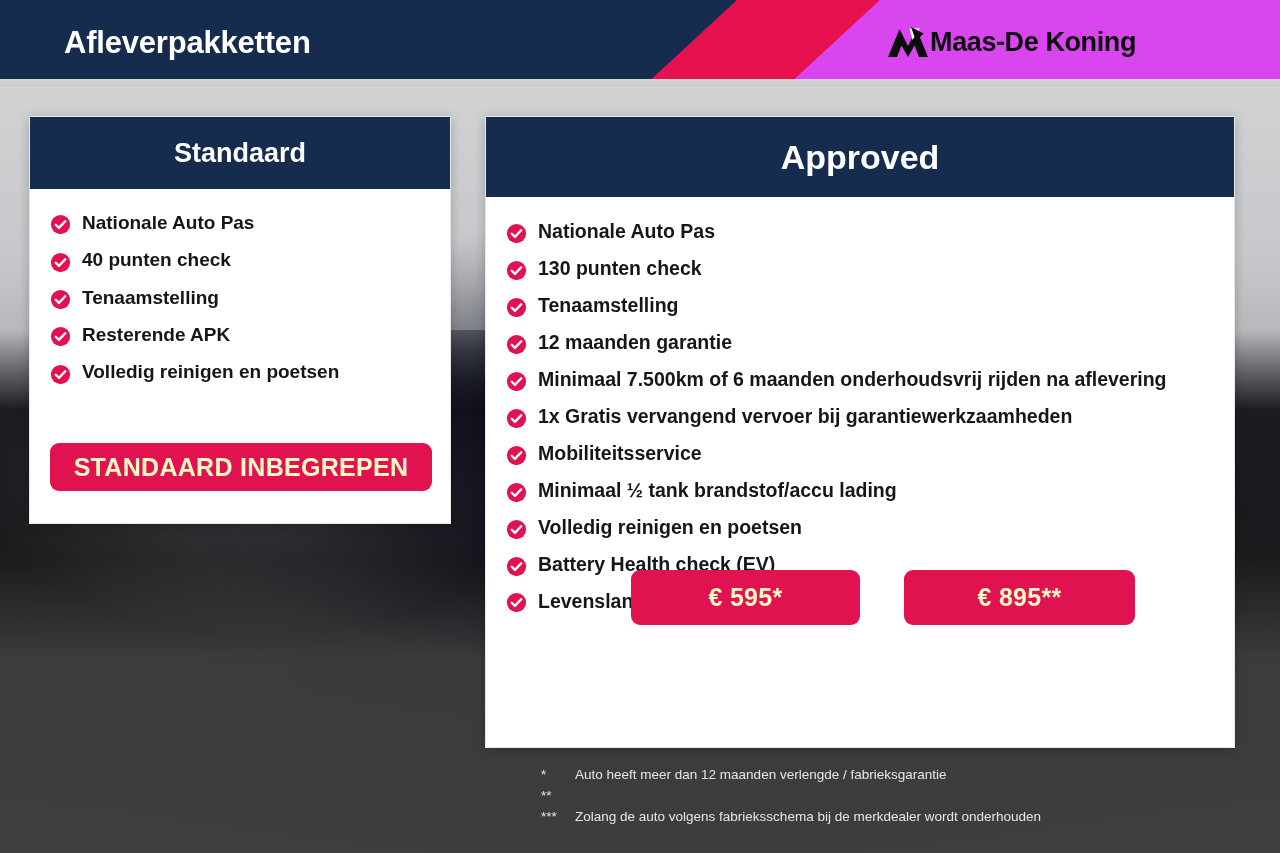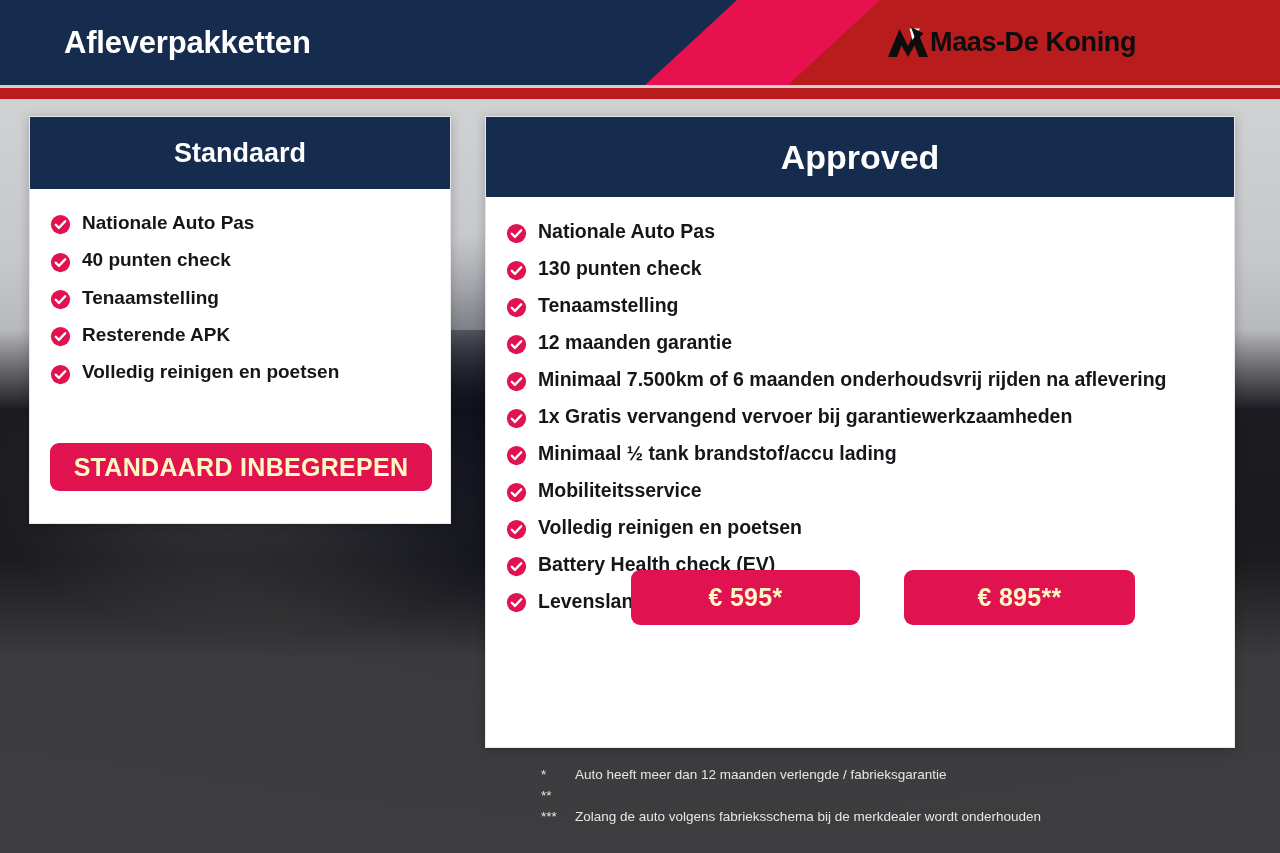--- a/index.html
+++ b/index.html
@@ -33,22 +33,22 @@
     position:absolute;
     left:0; right:0; top:330px; bottom:0;
     background:
       radial-gradient(ellipse 420px 230px at 20% 30%, rgba(255,255,255,.13), rgba(255,255,255,0) 65%),
       radial-gradient(ellipse 620px 300px at 45% 22%, rgba(10,12,24,.90), rgba(10,12,24,0) 72%),
       linear-gradient(180deg, rgba(20,20,26,.0) 0px, rgba(16,16,22,.92) 80px, rgba(26,26,29,.95) 230px, rgba(60,60,62,.92) 330px, rgba(62,62,64,.92) 523px);
   }
 
   
   #header{
-    position:absolute; left:0; top:0; width:1280px; height:99px;
-    background:#b91c1c; overflow:hidden;
+    position:absolute; left:0; top:0; width:1280px; height:79px;
+    background:#d946ef; overflow:hidden;
   }
   #header-navy{
     position:absolute; left:0; top:0; height:85px; width:800px;
     background:#152c4e;
     clip-path:polygon(0 0, 800px 0, 705px 85px, 0 85px);
   }
   #header-pink{
     position:absolute; left:0; top:0; height:85px; width:880px;
     background:#e8114f;
     clip-path:polygon(737px 0, 880px 0, 788px 85px, 645px 85px);
@@ -256,28 +256,28 @@
             <circle cx="12" cy="12" r="11" fill="#e01350"></circle>
             <path d="M6.6 12.3 L10.2 15.9 L17.4 8.3" stroke="#ffffff" stroke-width="2.7" stroke-linecap="round" stroke-linejoin="round" fill="none"></path>
           </svg>
           <span class="feat-text">1x Gratis vervangend vervoer bij garantiewerkzaamheden</span>
         </li>
         <li>
           <svg viewBox="0 0 24 24" class="check-icon">
             <circle cx="12" cy="12" r="11" fill="#e01350"></circle>
             <path d="M6.6 12.3 L10.2 15.9 L17.4 8.3" stroke="#ffffff" stroke-width="2.7" stroke-linecap="round" stroke-linejoin="round" fill="none"></path>
           </svg>
+          <span class="feat-text">Mobiliteitsservice</span>
+        </li>
+        <li>
+          <svg viewBox="0 0 24 24" class="check-icon">
+            <circle cx="12" cy="12" r="11" fill="#e01350"></circle>
+            <path d="M6.6 12.3 L10.2 15.9 L17.4 8.3" stroke="#ffffff" stroke-width="2.7" stroke-linecap="round" stroke-linejoin="round" fill="none"></path>
+          </svg>
           <span class="feat-text">Minimaal ½ tank brandstof/accu lading</span>
-        </li>
-        <li>
-          <svg viewBox="0 0 24 24" class="check-icon">
-            <circle cx="12" cy="12" r="11" fill="#e01350"></circle>
-            <path d="M6.6 12.3 L10.2 15.9 L17.4 8.3" stroke="#ffffff" stroke-width="2.7" stroke-linecap="round" stroke-linejoin="round" fill="none"></path>
-          </svg>
-          <span class="feat-text">Mobiliteitsservice</span>
         </li>
         <li>
           <svg viewBox="0 0 24 24" class="check-icon">
             <circle cx="12" cy="12" r="11" fill="#e01350"></circle>
             <path d="M6.6 12.3 L10.2 15.9 L17.4 8.3" stroke="#ffffff" stroke-width="2.7" stroke-linecap="round" stroke-linejoin="round" fill="none"></path>
           </svg>
           <span class="feat-text">Volledig reinigen en poetsen</span>
         </li>
         <li>
           <svg viewBox="0 0 24 24" class="check-icon">

